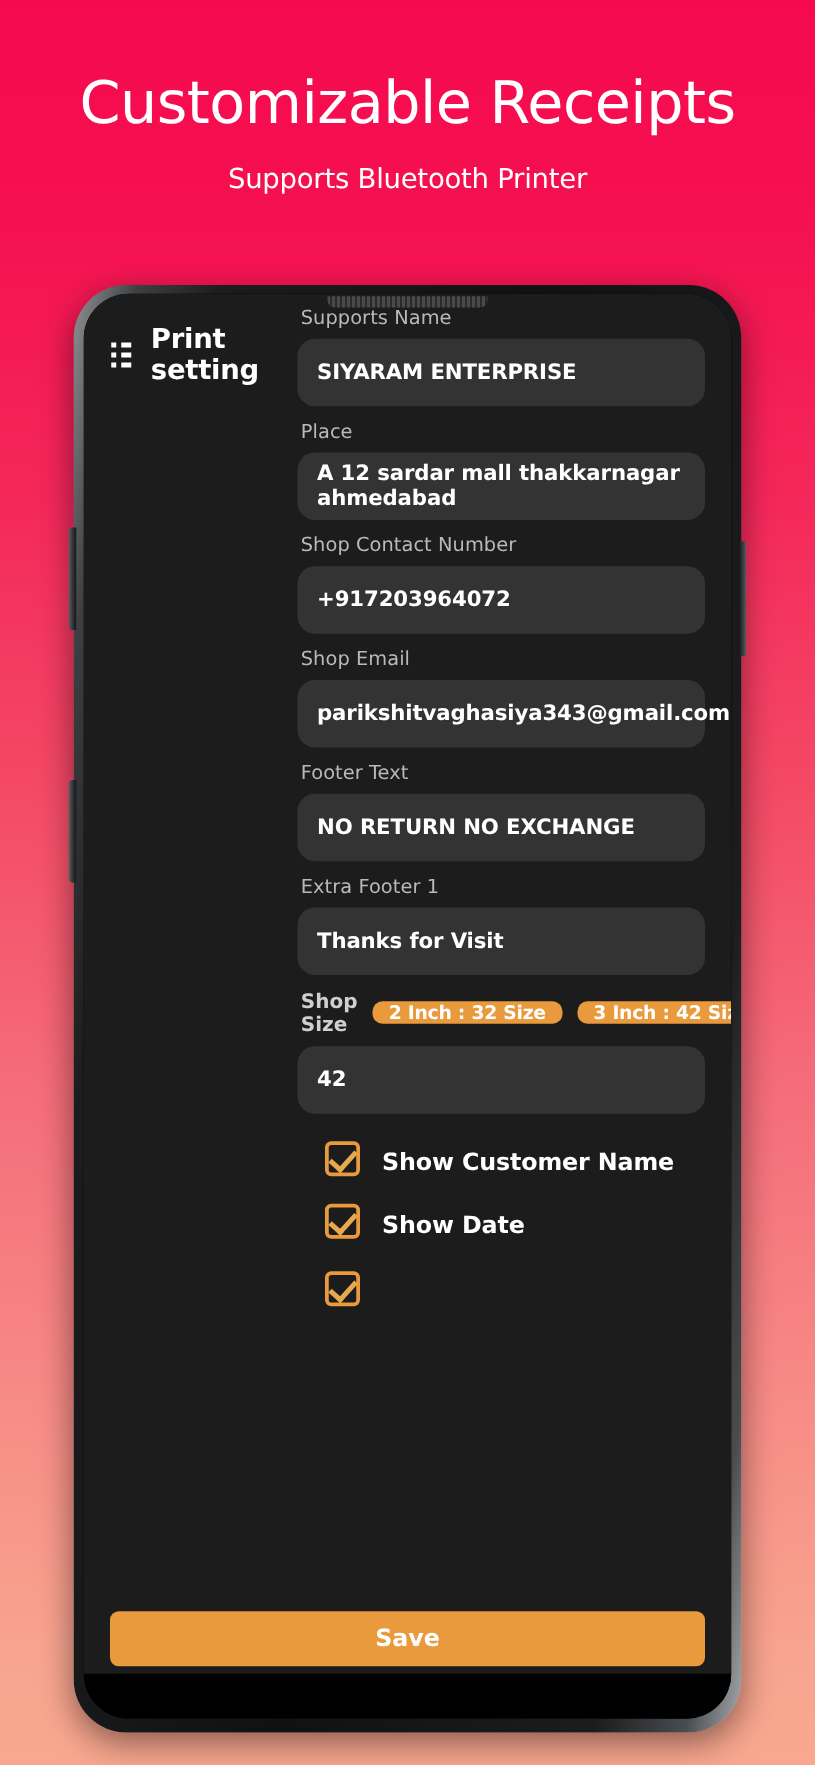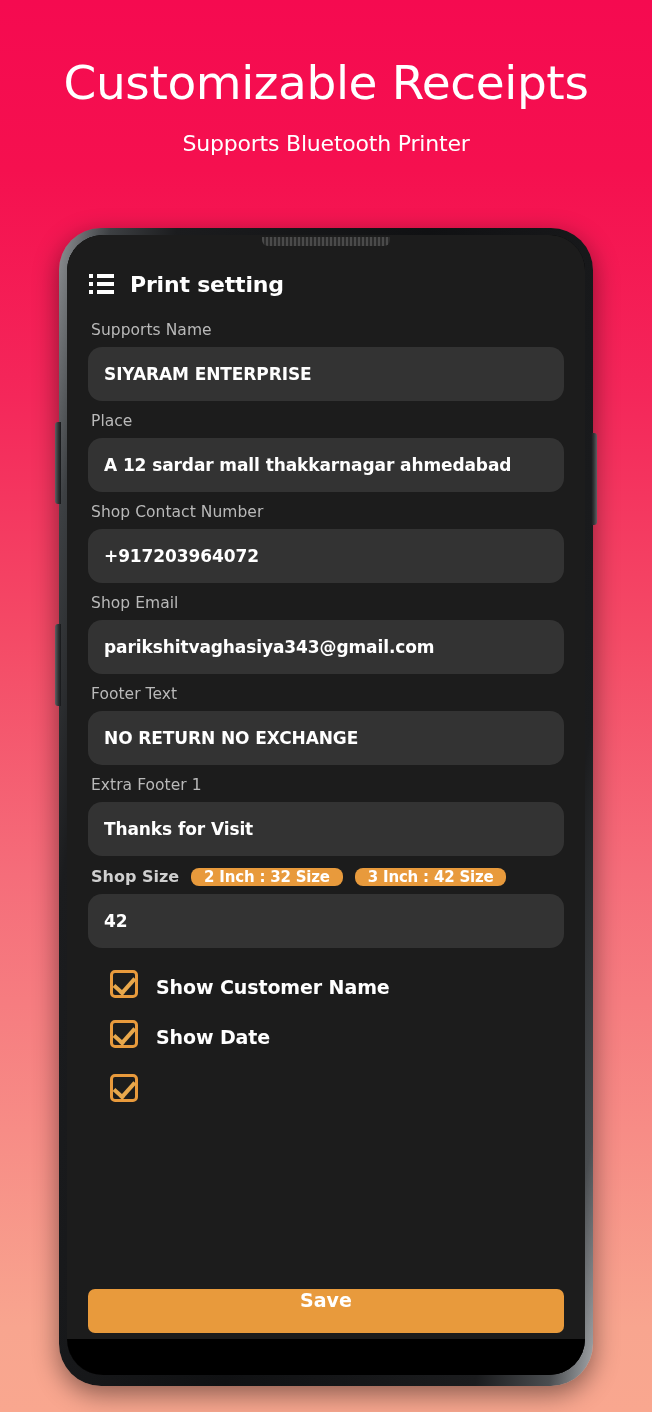--- a/index.html
+++ b/index.html
@@ -115,21 +115,21 @@
     right: -4px; top: 205px; width: 6px; height: 92px;
     border-radius: 0 3px 3px 0;
     background: linear-gradient(270deg, #5c5f62, #303234 55%, #16171a);
   }
 
   
   .app {
     position: absolute;
     inset: 0;
     display: flex;
-    flex-direction: column;
+    flex-direction: row;
     padding: 0;
   }
 
   .appbar {
     height: 76px;
     flex: 0 0 76px;
     display: flex;
     align-items: center;
     padding: 22px 0 0 22px;
     background: #1c1c1c;
@@ -254,21 +254,21 @@
 
   
   .save-bar {
     position: absolute;
     left: 21px; right: 21px;
     bottom: 42px;
     height: 44px;
     background: #E89A3C;
     border-radius: 7px;
     display: flex;
-    align-items: flex-start;
+    align-items: center;
     justify-content: center;
     z-index: 5;
   }
   .save-label {
     font-size: 19px;
     font-weight: 700;
     color: #ffffff;
   }
 
   .nav-gap {

